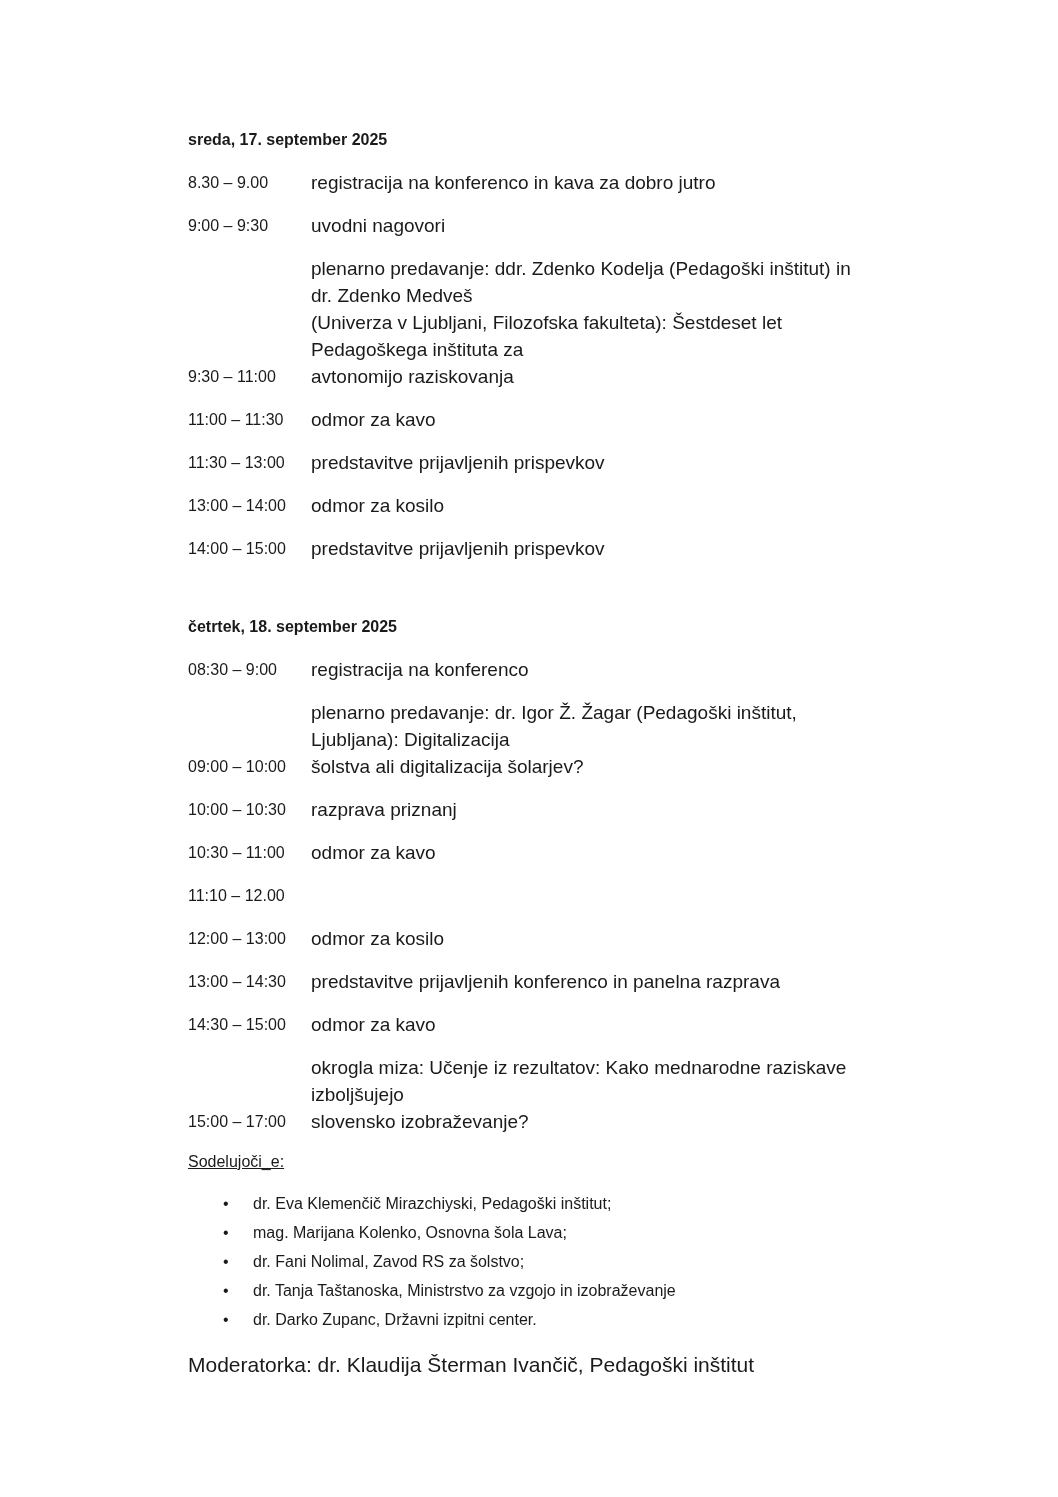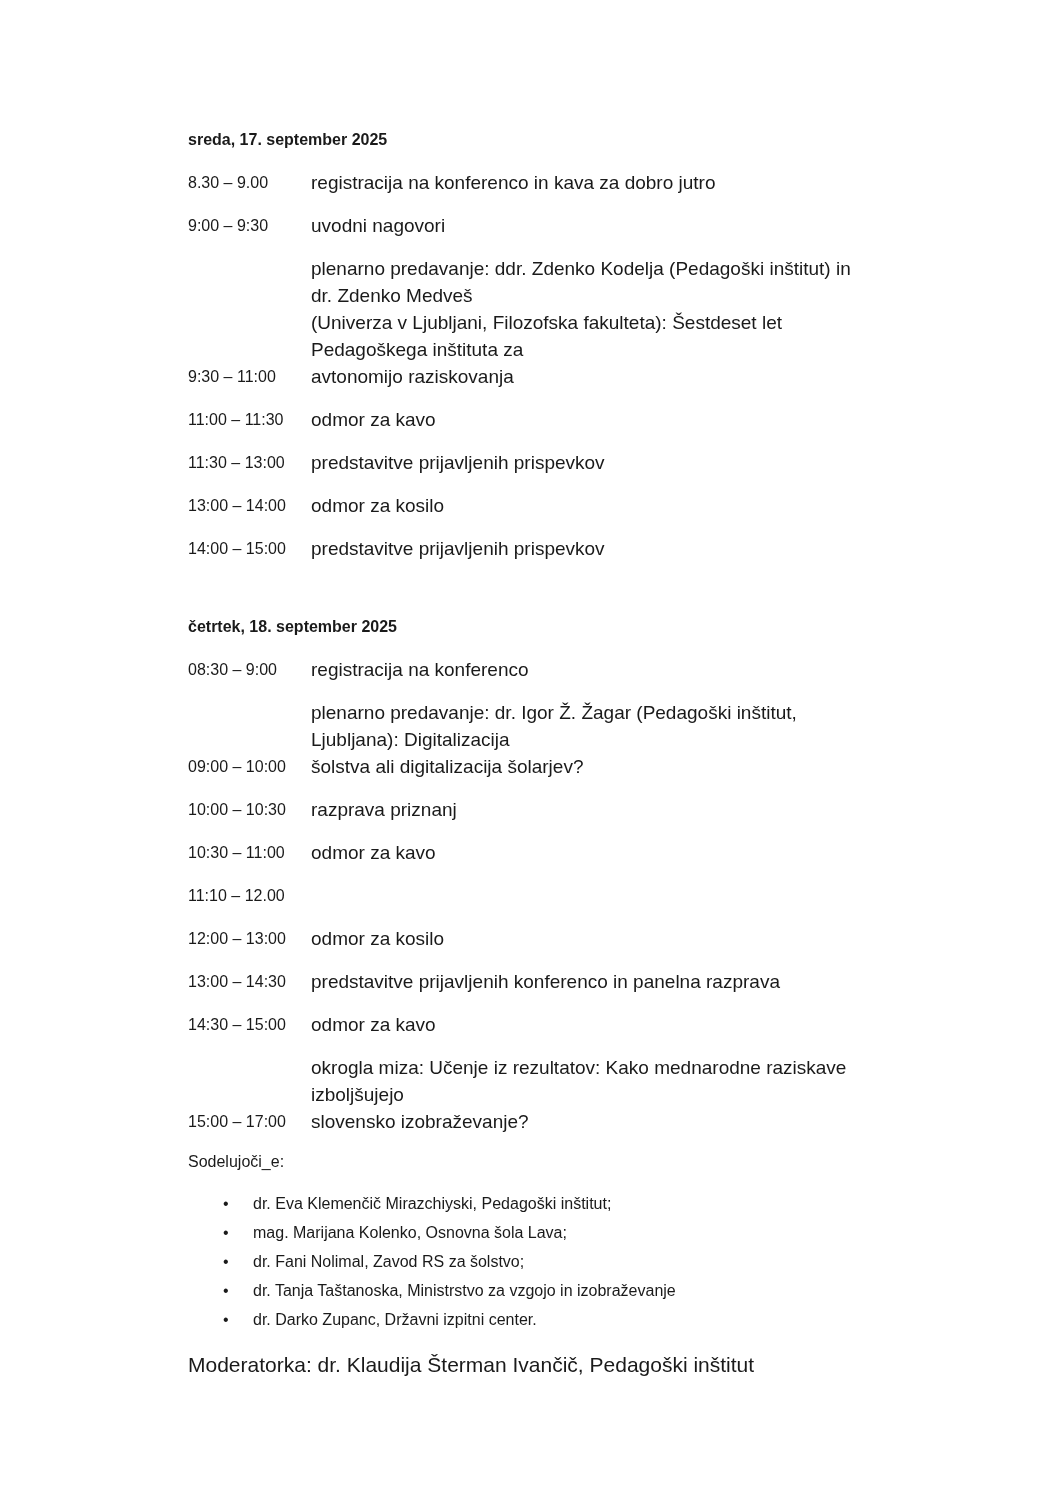--- a/index.html
+++ b/index.html
@@ -42,20 +42,21 @@
     line-height: 27px;
     white-space: pre-line;
   }
   .section-gap {
     height: 38px;
   }
   .participants-heading {
     font-size: 16px;
     line-height: 27px;
     margin: 0 0 14px 0;
+    text-decoration: underline;
   }
   .bullet-list {
     margin: 0 0 14px 0;
   }
   .bullet-item {
     display: flex;
     align-items: flex-start;
     line-height: 29px;
     font-size: 16px;
   }

